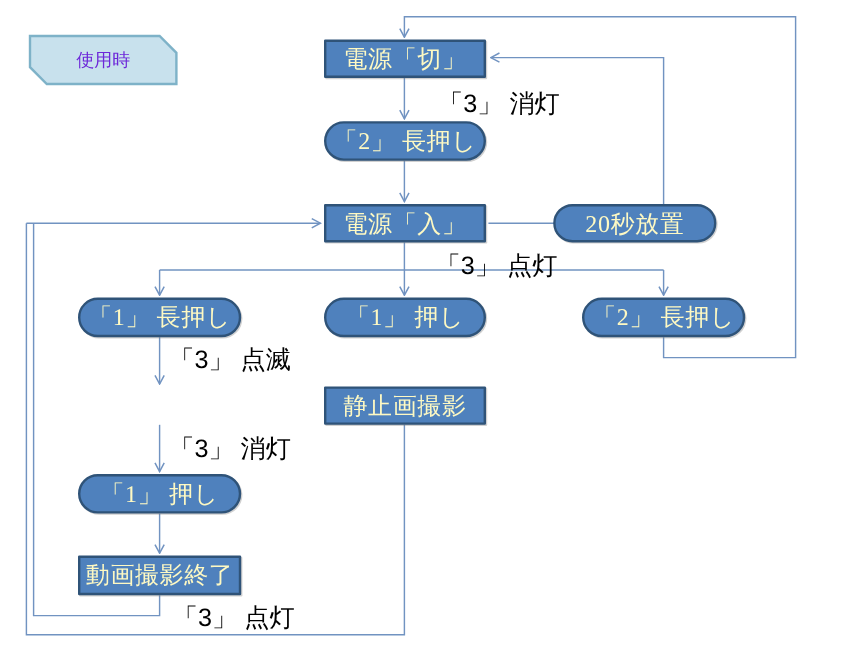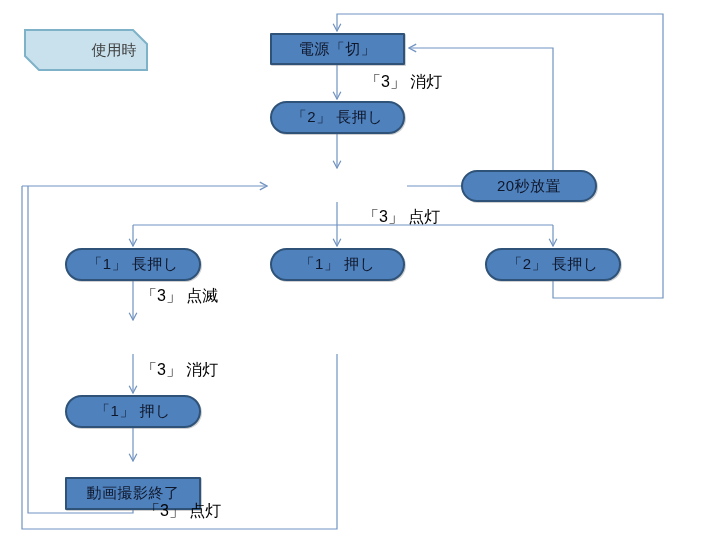--- a/index.html
+++ b/index.html
@@ -10,37 +10,37 @@
     font-family:"Liberation Sans","DejaVu Sans",sans-serif;
     overflow:hidden;
   }
   #wires{position:absolute;left:0;top:0;width:720px;height:540px;}
   .node{
     position:absolute;
     display:flex;align-items:center;justify-content:center;
     box-sizing:border-box;
     background:#4f81bd;
     border:2px solid #2f5378;
-    color:#0f172a;
-    font-size:15px;
+    color:#fef9c3;
+    font-size:20px;
     letter-spacing:0.5px;
     box-shadow:1px 1px 0 rgba(120,120,120,0.35);
   }
   .rect{border-radius:1px;}
-  .stadium{border-radius:17px;}
+  .stadium{border-radius:17px;font-family:Liberation Serif, serif;}
   .edge-label{
     position:absolute;
     color:#000000;
-    font-size:16px;
+    font-size:21px;
     white-space:nowrap;
   }
   .tag-label{
     position:absolute;
     display:flex;align-items:center;justify-content:center;
-    color:#404040;font-size:15px;padding-left:28px;
+    color:#6d28d9;font-size:15px;
   }
 </style>
 </head>
 <body>
 
 <div id="canvas">
 
   <svg id="wires" viewBox="0 0 720 540" xmlns="http://www.w3.org/2000/svg">
     <defs>
       <marker id="arr" viewBox="0 0 10 10" refX="9" refY="5" markerWidth="8" markerHeight="8" orient="auto-start-reverse">
@@ -68,34 +68,36 @@
       <path d="M553,281 L553,298 L663,298 L663,14 L337,14 L337,31" marker-end="url(#arr)"></path>
     </g>
   </svg>
 
   <div class="tag-label" style="left:25px;top:30px;width:122px;height:40px;">使用時</div>
 
   <div class="node rect" style="left:270px;top:33px;width:135px;height:32px;">電源「切」</div>
 
   <div class="node stadium" style="left:270px;top:101px;width:135px;height:33px;">「2」 長押し</div>
 
+  <div class="node rect" style="left:270px;top:170px;width:135px;height:32px;">電源「入」</div>
 
   <div class="node stadium" style="left:461px;top:170px;width:136px;height:32px;">20秒放置</div>
 
   <div class="node stadium" style="left:65px;top:248px;width:136px;height:33px;">「1」 長押し</div>
 
   <div class="node stadium" style="left:270px;top:248px;width:135px;height:33px;">「1」 押し</div>
 
   <div class="node stadium" style="left:485px;top:248px;width:136px;height:33px;">「2」 長押し</div>
 
 
+  <div class="node rect" style="left:270px;top:322px;width:135px;height:32px;">静止画撮影</div>
 
   <div class="node stadium" style="left:65px;top:395px;width:136px;height:33px;">「1」 押し</div>
 
-  <div class="node rect" style="left:65px;top:477px;width:136px;height:33px;text-align:center;">動画撮影終了</div>
+  <div class="node rect" style="left:65px;top:463px;width:136px;height:33px;text-align:center;">動画撮影終了</div>
 
   <div class="edge-label" style="left:365px;top:72px;">「3」 消灯</div>
 
   <div class="edge-label" style="left:363px;top:207px;">「3」 点灯</div>
 
   <div class="edge-label" style="left:141px;top:286px;text-align:right;">「3」 点滅</div>
 
   <div class="edge-label" style="left:141px;top:360px;">「3」 消灯</div>
 
   <div class="edge-label" style="left:144px;top:501px;">「3」 点灯</div>

